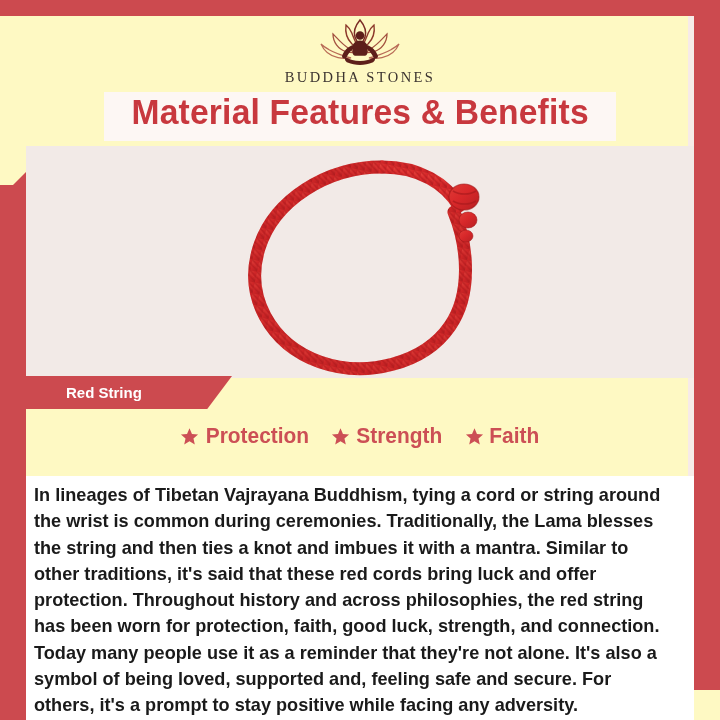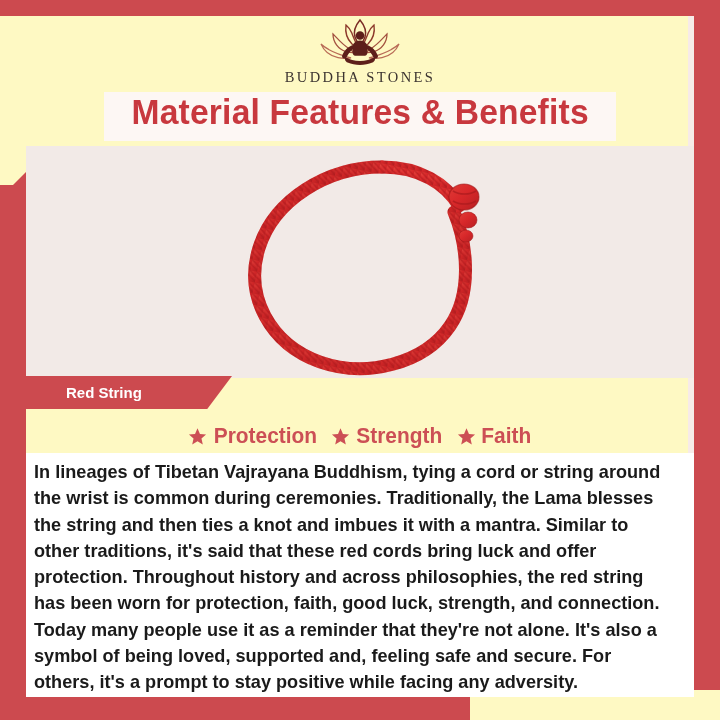--- a/index.html
+++ b/index.html
@@ -161,21 +161,21 @@
   
   .benefits {
     position: absolute;
     left: 26px;
     top: 418px;
     width: 668px;
     height: 36px;
     display: flex;
     align-items: center;
     justify-content: center;
-    gap: 4px;
+    gap: 12px;
   }
   .benefit {
     display: flex;
     align-items: center;
     gap: 4px;
     padding: 0 4px;
   }
   .star {
     width: 19px;
     height: 19px;
@@ -188,21 +188,21 @@
     font-size: 22px;
     color: #cc4f55;
     white-space: nowrap;
     transform: scaleX(0.95);
   }
 
   
   .text-panel {
     position: absolute;
     left: 26px;
-    top: 453px;
+    top: 476px;
     width: 668px;
     height: 244px;
     background: #ffffff;
     box-sizing: border-box;
     padding: 6px 14px 0 8px;
   }
   .body-text {
     font-family: "Liberation Sans Narrow", "Liberation Sans", sans-serif;
     font-weight: bold;
     font-size: 18.6px;

